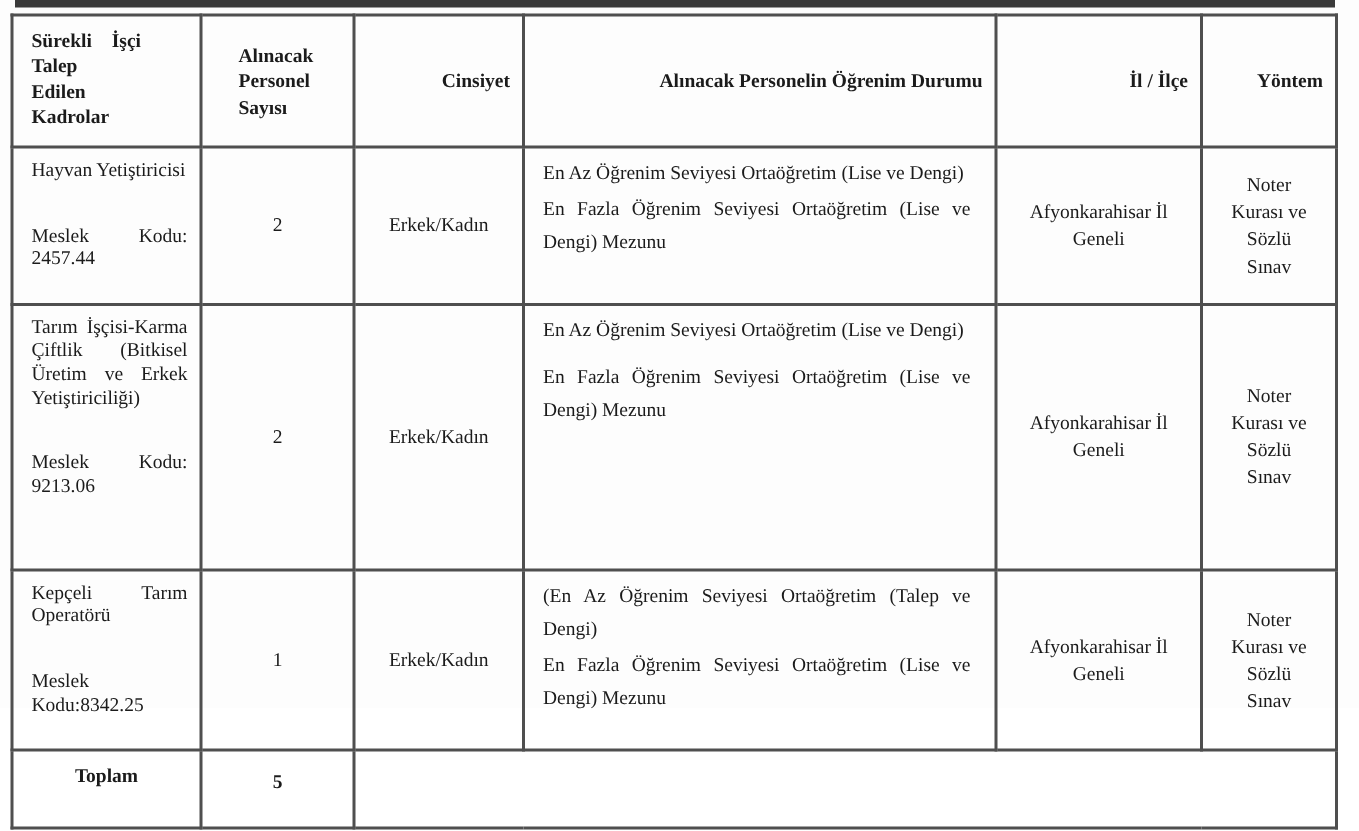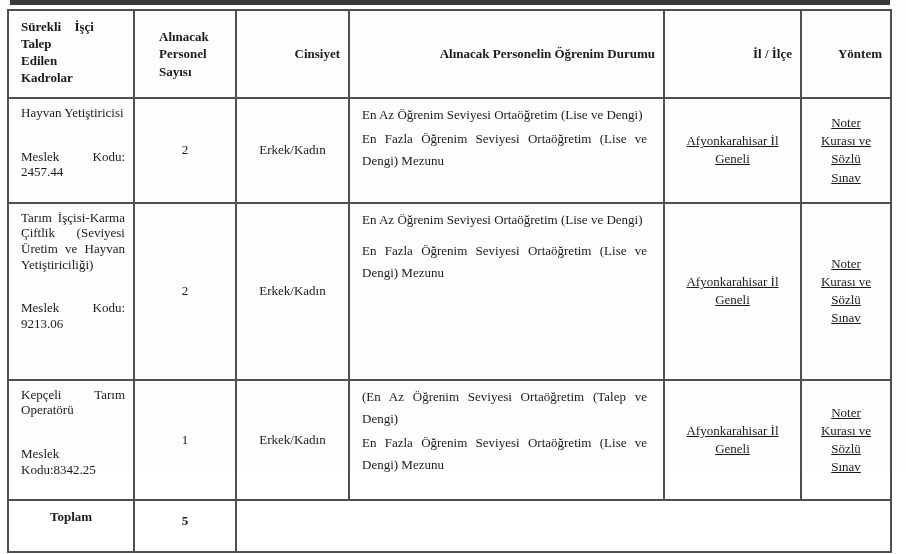--- a/index.html
+++ b/index.html
@@ -41,21 +41,21 @@
   }
   td.kadro .meslek { margin-top:28px; }
 
   td.sayi, td.cinsiyet { text-align:center; }
 
   td.edu { vertical-align:top; padding:5px 16px 5px 12px; }
   td.edu p { margin:0 0 2px 0; line-height:1.7; text-align:justify; }
   td.edu p.pgap { margin-bottom:9px; }
 
   td.il, td.yontem { text-align:center; line-height:1.4; }
-  td.il span, td.yontem span { display:inline-block;text-decoration:underline; }
+  td.il span, td.yontem span { display:inline-block; }
   td.il span { max-width:96px; }
   td.yontem span { max-width:56px; }
 
   td.f-label { text-align:center; vertical-align:top; padding-top:8px; font-weight:bold;font-family:Liberation Serif, serif; }
   td.f-total { text-align:center; vertical-align:top; padding-top:12px; font-weight:bold; }
 </style>
 </head>
 <body>
 
 <div class="page">
@@ -94,21 +94,21 @@
       <td class="edu">
         <p>En Az Öğrenim Seviyesi Ortaöğretim (Lise ve Dengi)</p>
         <p>En Fazla Öğrenim Seviyesi Ortaöğretim (Lise ve Dengi) Mezunu</p>
       </td>
       <td class="il"><span>Afyonkarahisar İl Geneli</span></td>
       <td class="yontem"><span>Noter Kurası ve Sözlü Sınav</span></td>
     </tr>
 
     <tr style="height:177px">
       <td class="kadro">
-        <div>Tarım İşçisi-Karma Çiftlik (Seviyesi Üretim ve Hayvan Yetiştiriciliği)</div>
+        <div>Tarım İşçisi-Karma Çiftlik (Bitkisel Üretim ve Erkek Yetiştiriciliği)</div>
         <div class="meslek">Meslek Kodu: 9213.06</div>
       </td>
       <td class="sayi">2</td>
       <td class="cinsiyet">Erkek/Kadın</td>
       <td class="edu">
         <p class="pgap">En Az Öğrenim Seviyesi Ortaöğretim (Lise ve Dengi)</p>
         <p>En Fazla Öğrenim Seviyesi Ortaöğretim (Lise ve Dengi) Mezunu</p>
       </td>
       <td class="il"><span>Afyonkarahisar İl Geneli</span></td>
       <td class="yontem"><span>Noter Kurası ve Sözlü Sınav</span></td>

